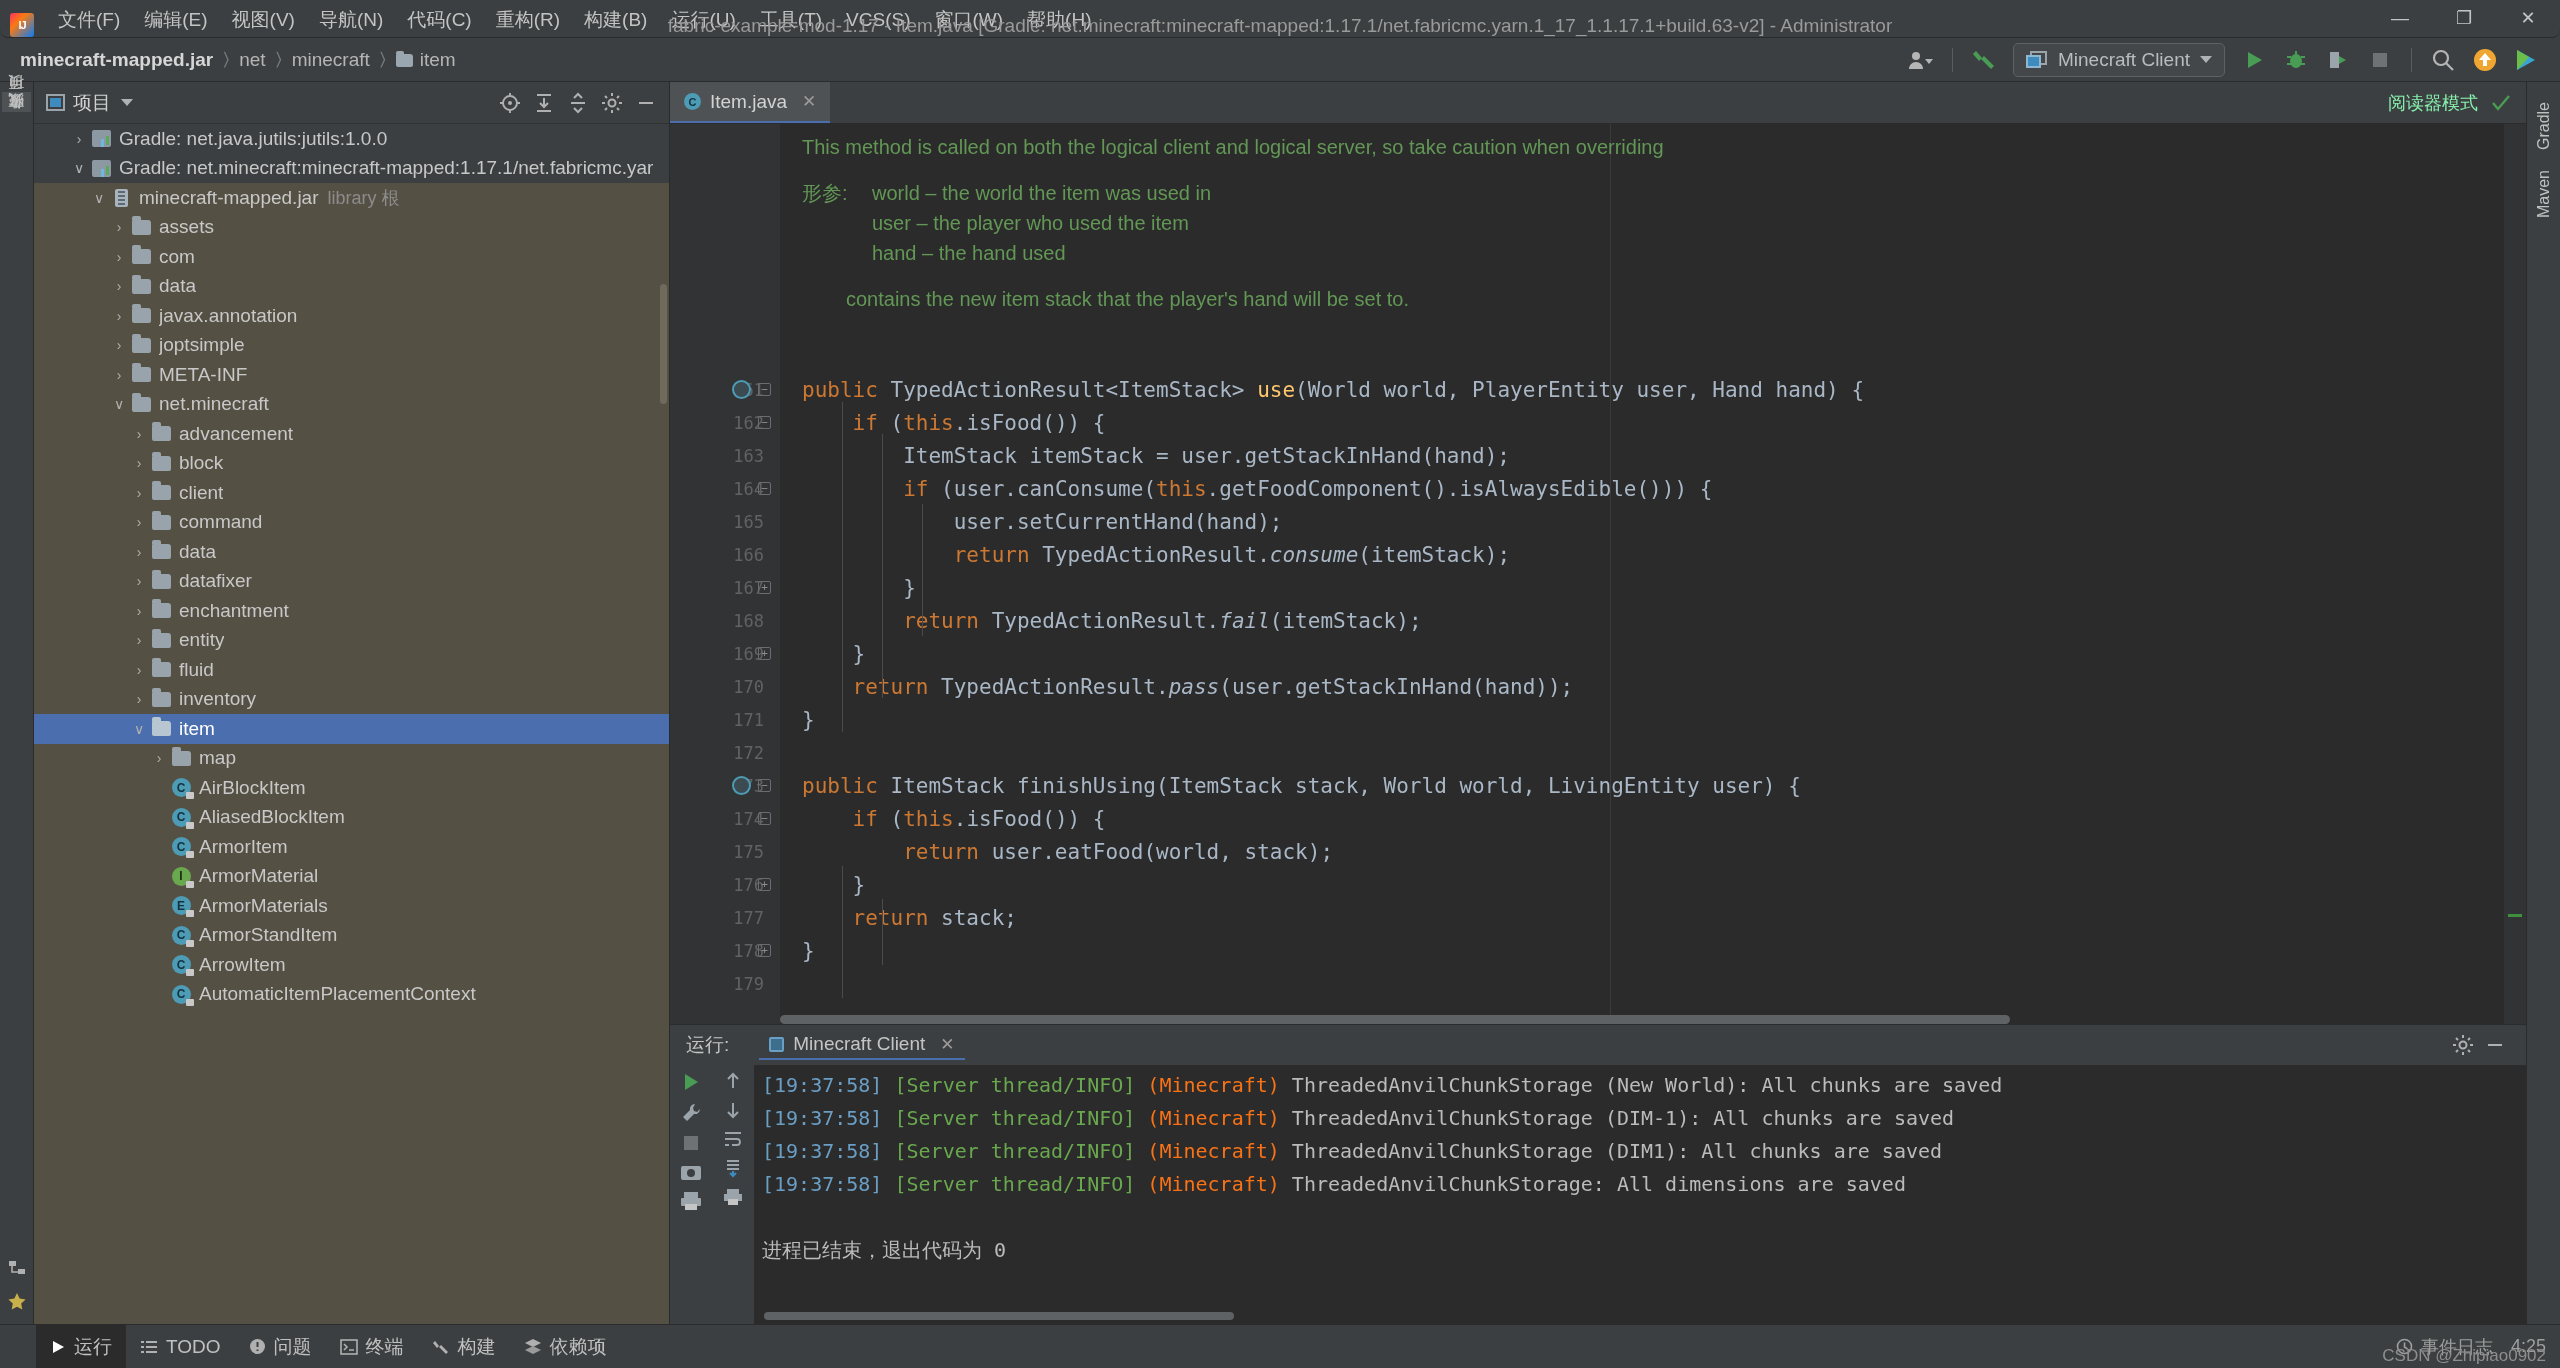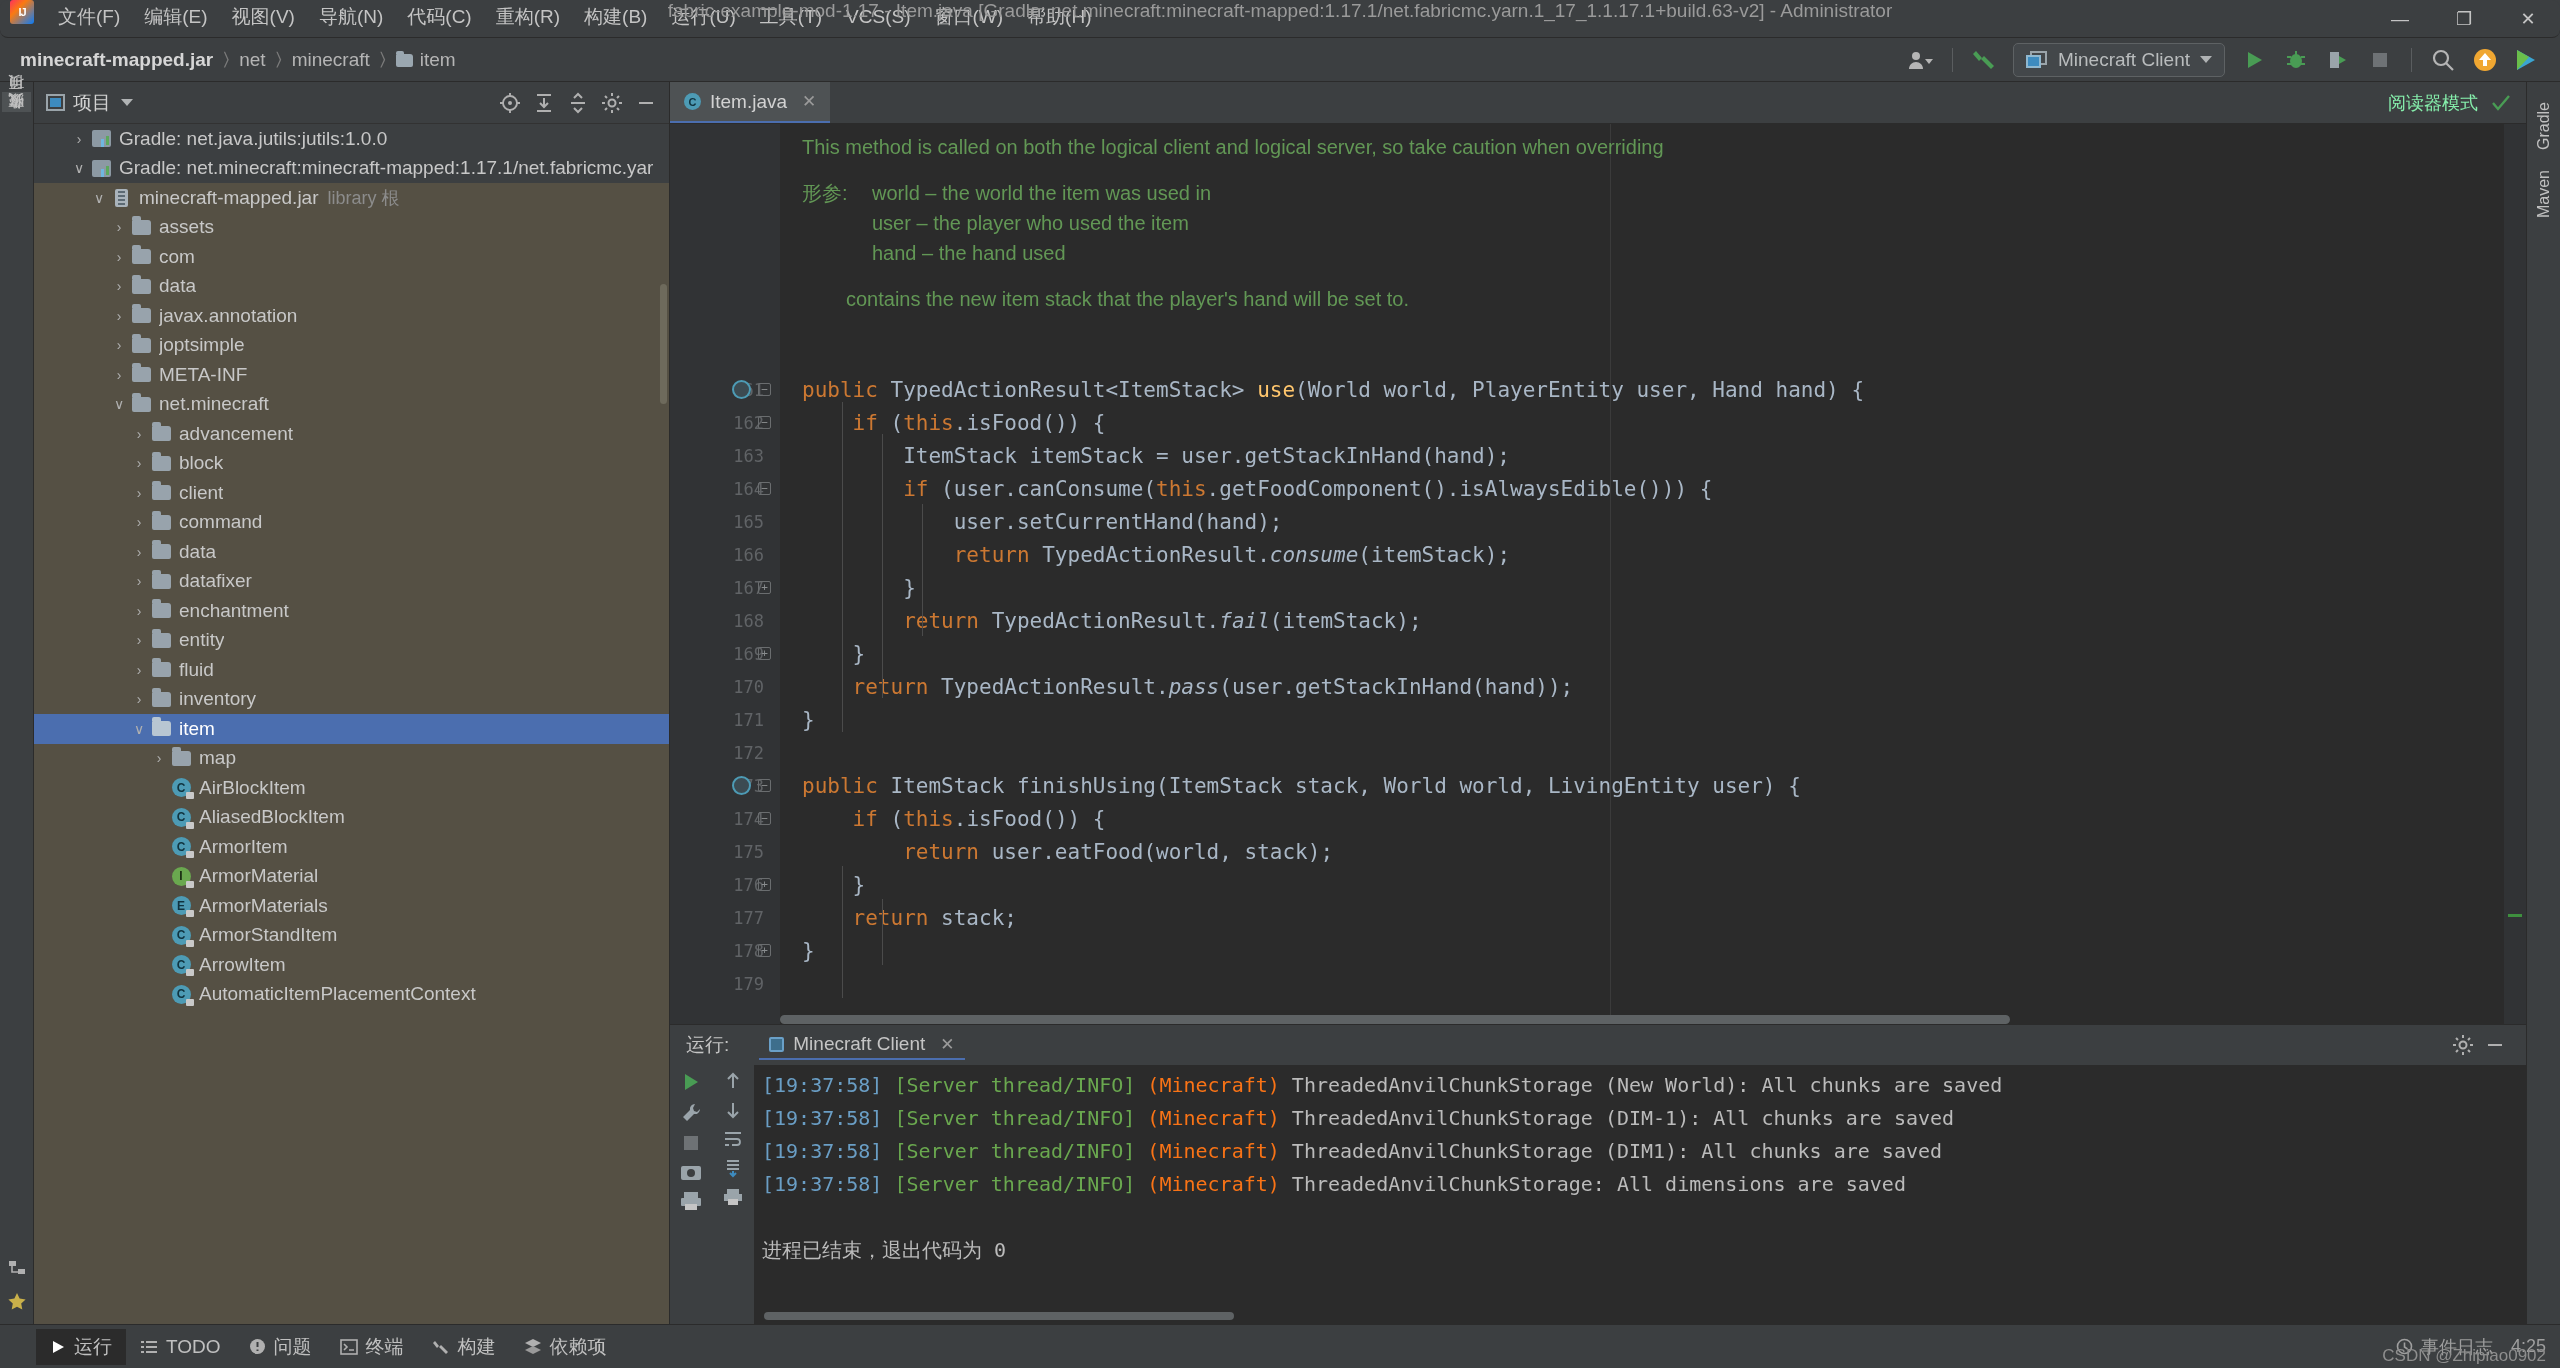--- a/index.html
+++ b/index.html
@@ -6,21 +6,21 @@
   html,body{ width:2560px; height:1368px; overflow:hidden; }
   body{
     font-family:"Liberation Sans", sans-serif;
     background:#3c3f41; color:#bbbbbb;
     -webkit-font-smoothing:antialiased;
   }
   .app{ position:relative; width:2560px; height:1368px; display:flex; flex-direction:column; }
 
   
   .titlebar{
-    height:38px; background:#3c3f41; display:flex; align-items:flex-start;
+    height:38px; background:#3c3f41; display:flex; align-items:flex-end;
     border-bottom:1px solid #2b2b2b; flex:0 0 38px; position:relative;border-radius:8px;
   }
   .ij-logo{
     width:24px;height:24px;margin-left:10px;margin-right:12px;border-radius:3px;
     background:linear-gradient(135deg,#fe315d 0%,#f97a12 35%,#087cfa 100%);
     display:flex;align-items:center;justify-content:center;flex:0 0 24px;
   }
   .ij-logo span{ font-size:11px;font-weight:bold;color:#fff;letter-spacing:-1px; }
   .menu{ display:flex; align-items:center; }
   .menu-item{
@@ -191,21 +191,21 @@
   }
   .ts{ color:#6a9ec5; }
   .thr{ color:#6aa84f; }
   .mc{ color:#f97316; }
   .console .blank{ height:33px; }
   .console .exit{ color:#bbbbbb; }
   .console-hscroll{ position:absolute; left:10px; bottom:4px; height:8px; width:470px; background:#5e6264;border-radius:4px; }
 
   
   .statusbar{
-    height:44px;flex:0 0 44px;background:#3c3f41;display:flex;align-items:center;
+    height:44px;flex:0 0 44px;background:#3c3f41;display:flex;
     border-top:1px solid #2b2b2b; padding-left:36px; gap:0;
   }
   .sb-item{ display:flex;align-items:center;gap:8px;padding:5px 14px;font-size:19px;color:#c0c0c0; }
   .sb-item.active{ background:#2b2b2b; }
   .sb-right{ margin-left:auto;display:flex;align-items:center;gap:18px;padding-right:14px;font-size:18px;color:#9e9e9e; }
   .watermark{ position:absolute; right:14px; bottom:2px; font-size:17px; color:#8e8e8e; }
 
   svg{ display:block; }
 </style>
 </head>

